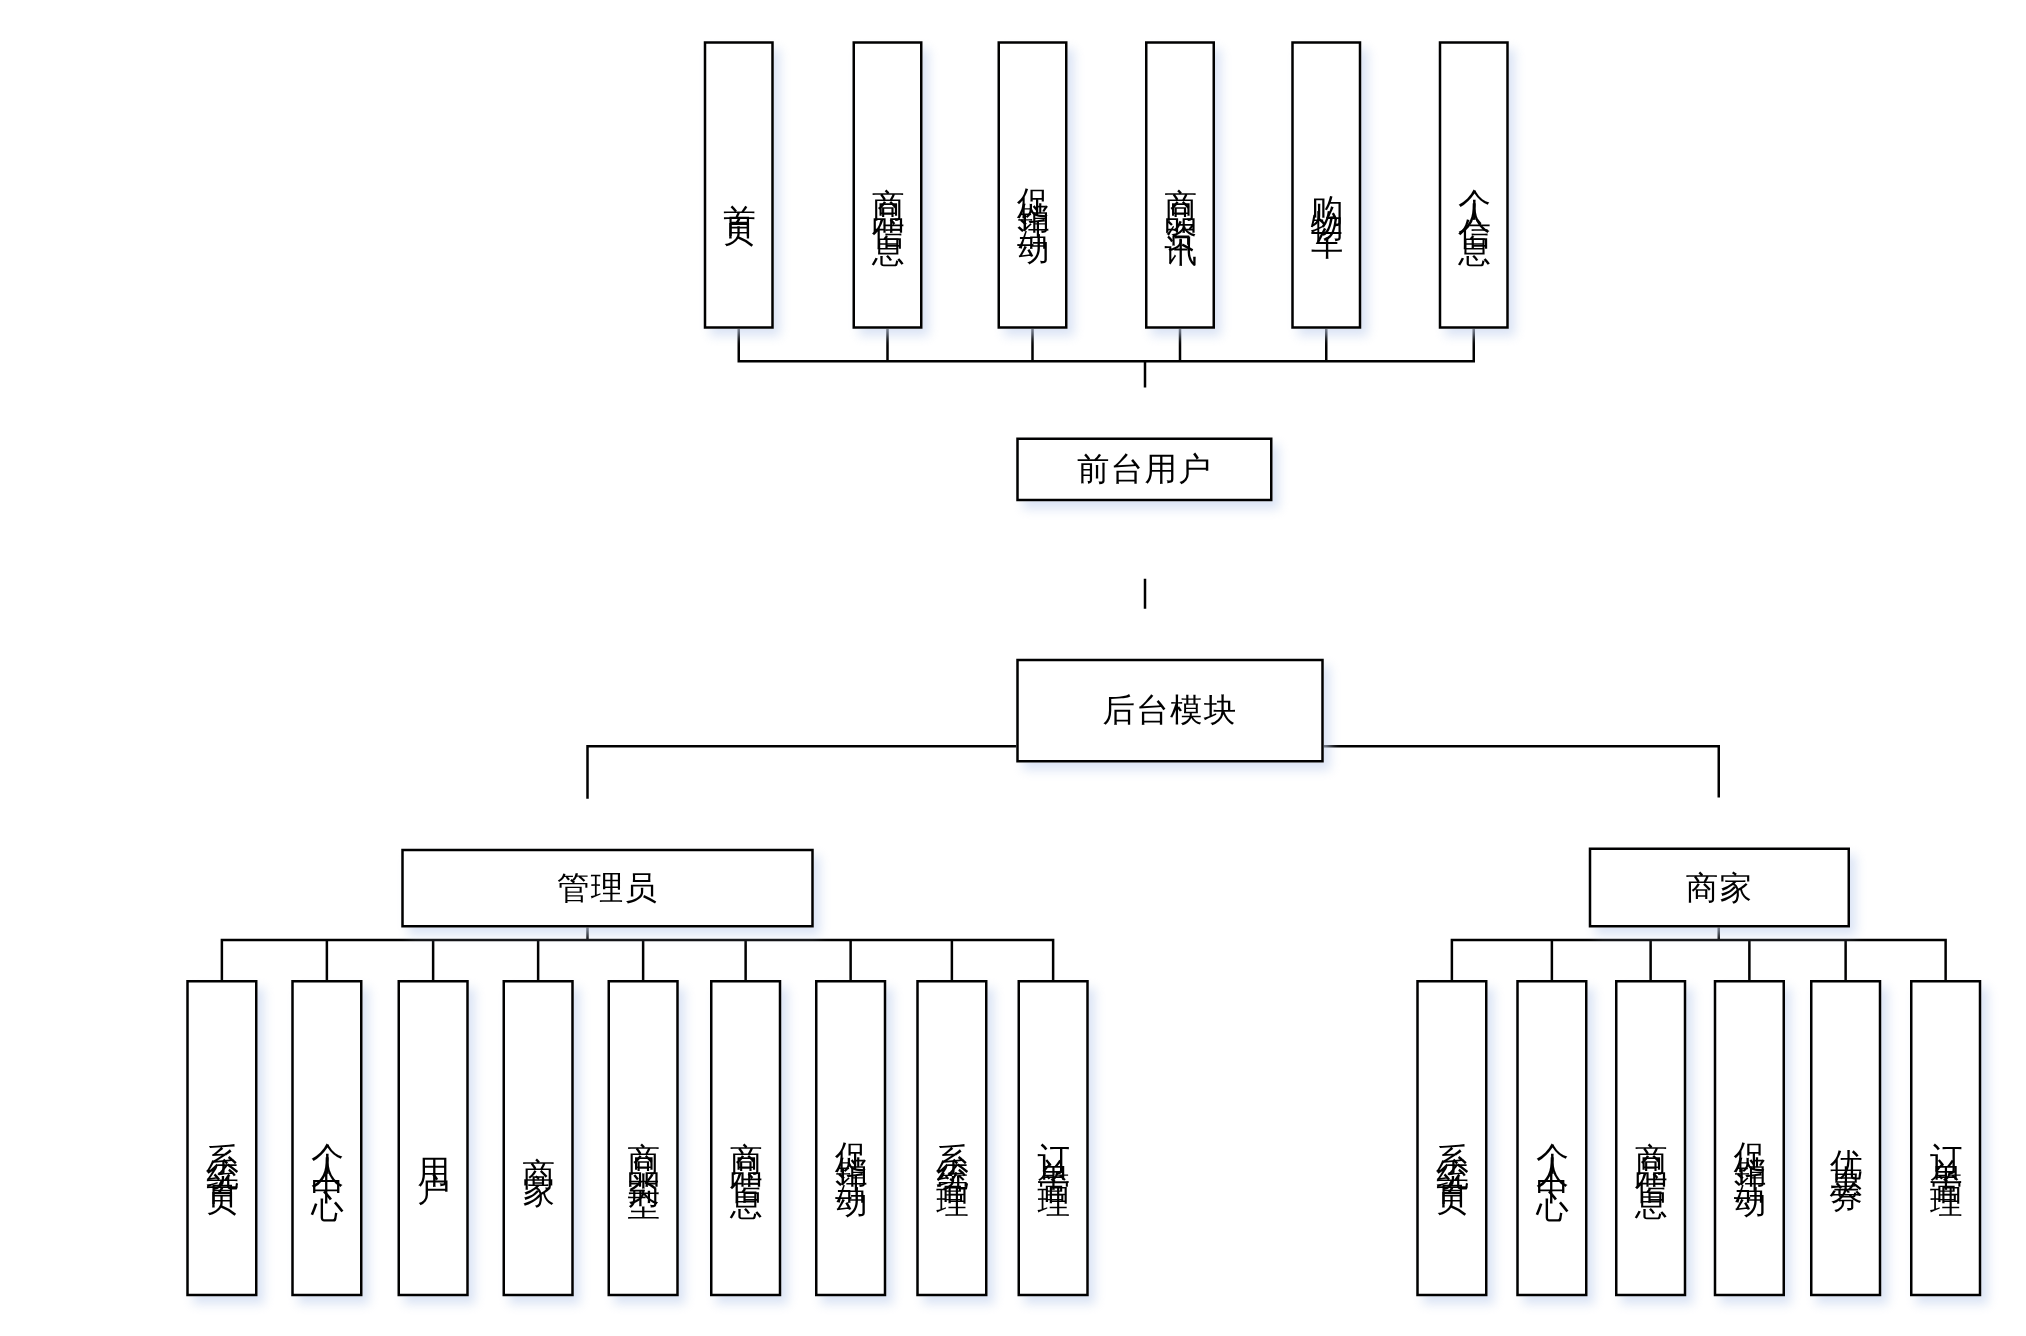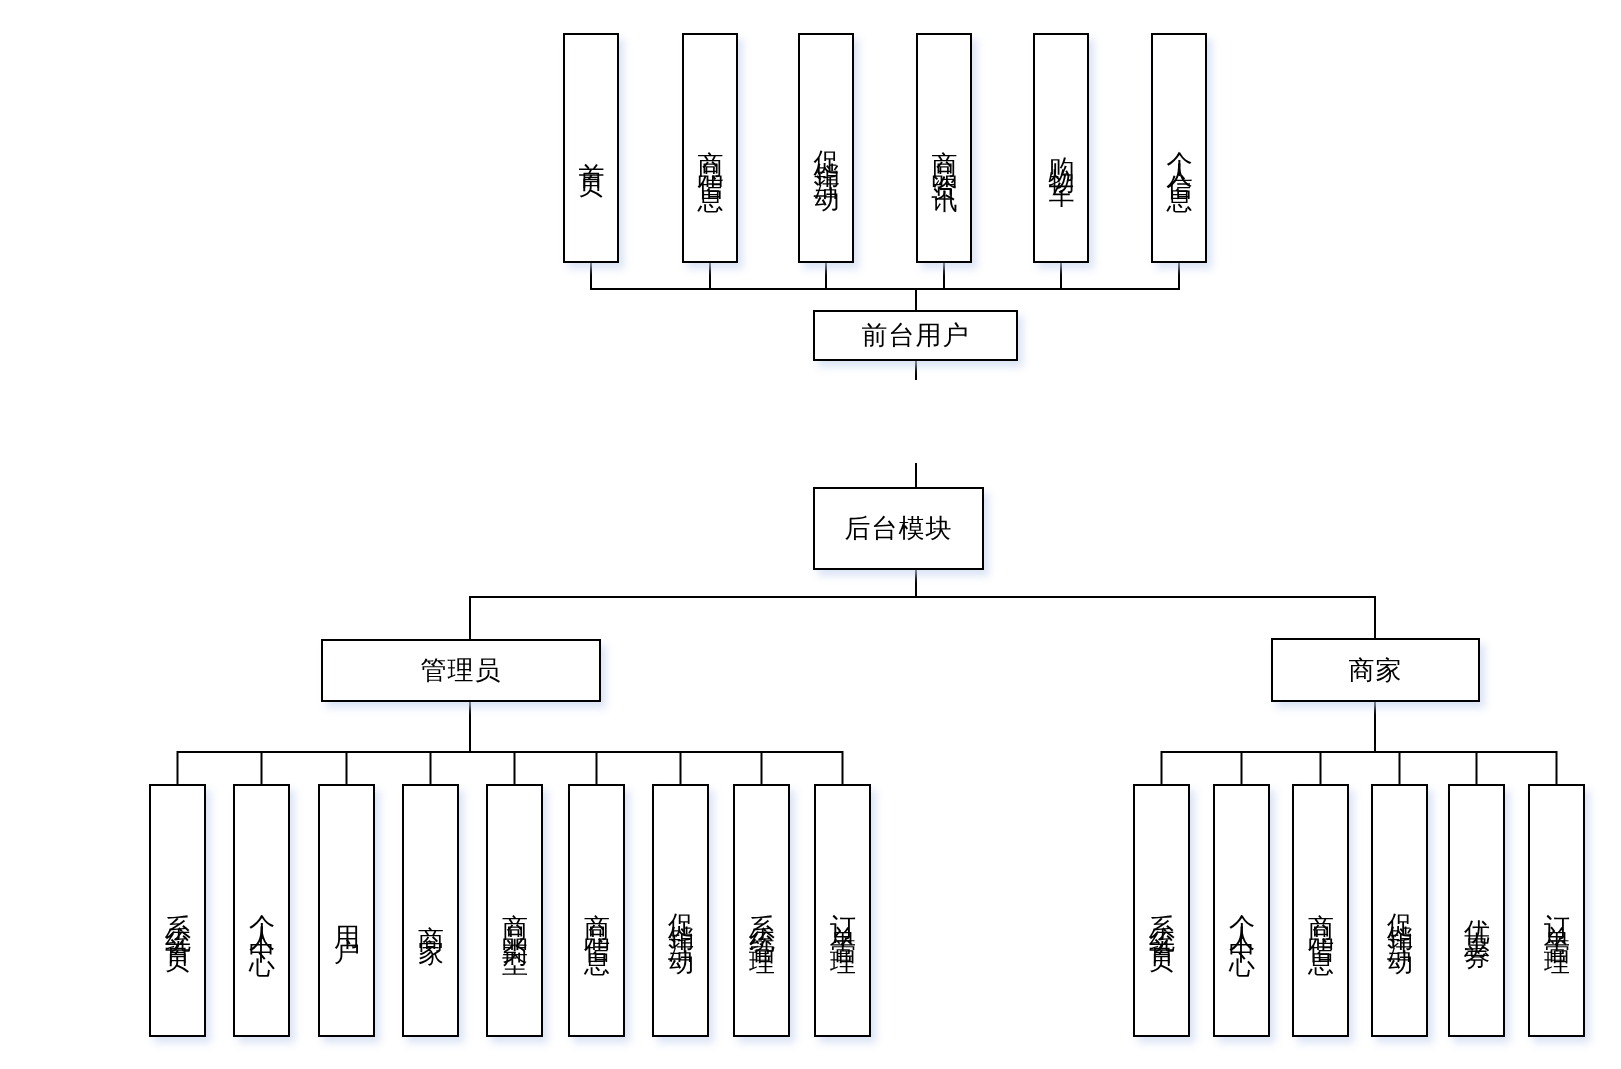--- a/index.html
+++ b/index.html
@@ -35,20 +35,21 @@
     letter-spacing: 12px;
     line-height: 1;
   }
   .vbox span { margin-bottom: -12px; }
   .hbox {
     border: 2px solid #000000;
     font-family: "Liberation Sans", sans-serif;
     font-size: 26px;
     font-weight: 500;
     letter-spacing: 1px;
+    margin-top: 40px;
   }
 </style>
 </head>
 <body>
 
 <div class="canvas">
 
   <svg class="wires" width="1621" height="1069" viewBox="0 0 1621 1069">
 
     <path d="M591 263 V289 M710 263 V289 M826 263 V289 M944 263 V289 M1061 263 V289 M1179 263 V289 M590 289 H1180 M916 289 V310" stroke="#000000" stroke-width="2" fill="none"></path>
@@ -75,25 +76,25 @@
   <div class="node vbox" style="left:1033px; top:33px; width:56px; height:230px;">
     <span>购物车</span>
   </div>
   <div class="node vbox" style="left:1151px; top:33px; width:56px; height:230px;">
     <span>个人信息</span>
   </div>
 
   <div class="node hbox" style="left:813px; top:310px; width:205px; height:51px;">
     <span>前台用户</span>
   </div>
-  <div class="node hbox" style="left:813px; top:487px; width:171px; height:83px;">
+  <div class="node hbox" style="left:813px; top:487px; width:246px; height:83px;">
     <span>后台模块</span>
   </div>
 
-  <div class="node hbox" style="left:321px; top:639px; width:280px; height:63px;font-family:Liberation Serif, serif;">
+  <div class="node hbox" style="left:321px; top:639px; width:330px; height:63px;font-family:Liberation Serif, serif;">
     <span>管理员</span>
   </div>
   <div class="node hbox" style="left:1271px; top:638px; width:209px; height:64px;">
     <span>商家</span>
   </div>
 
   <div class="node vbox" style="left:149px; top:784px; width:57px; height:253px;">
     <span>系统首页</span>
   </div>
   <div class="node vbox" style="left:233px; top:784px; width:57px; height:253px;">

